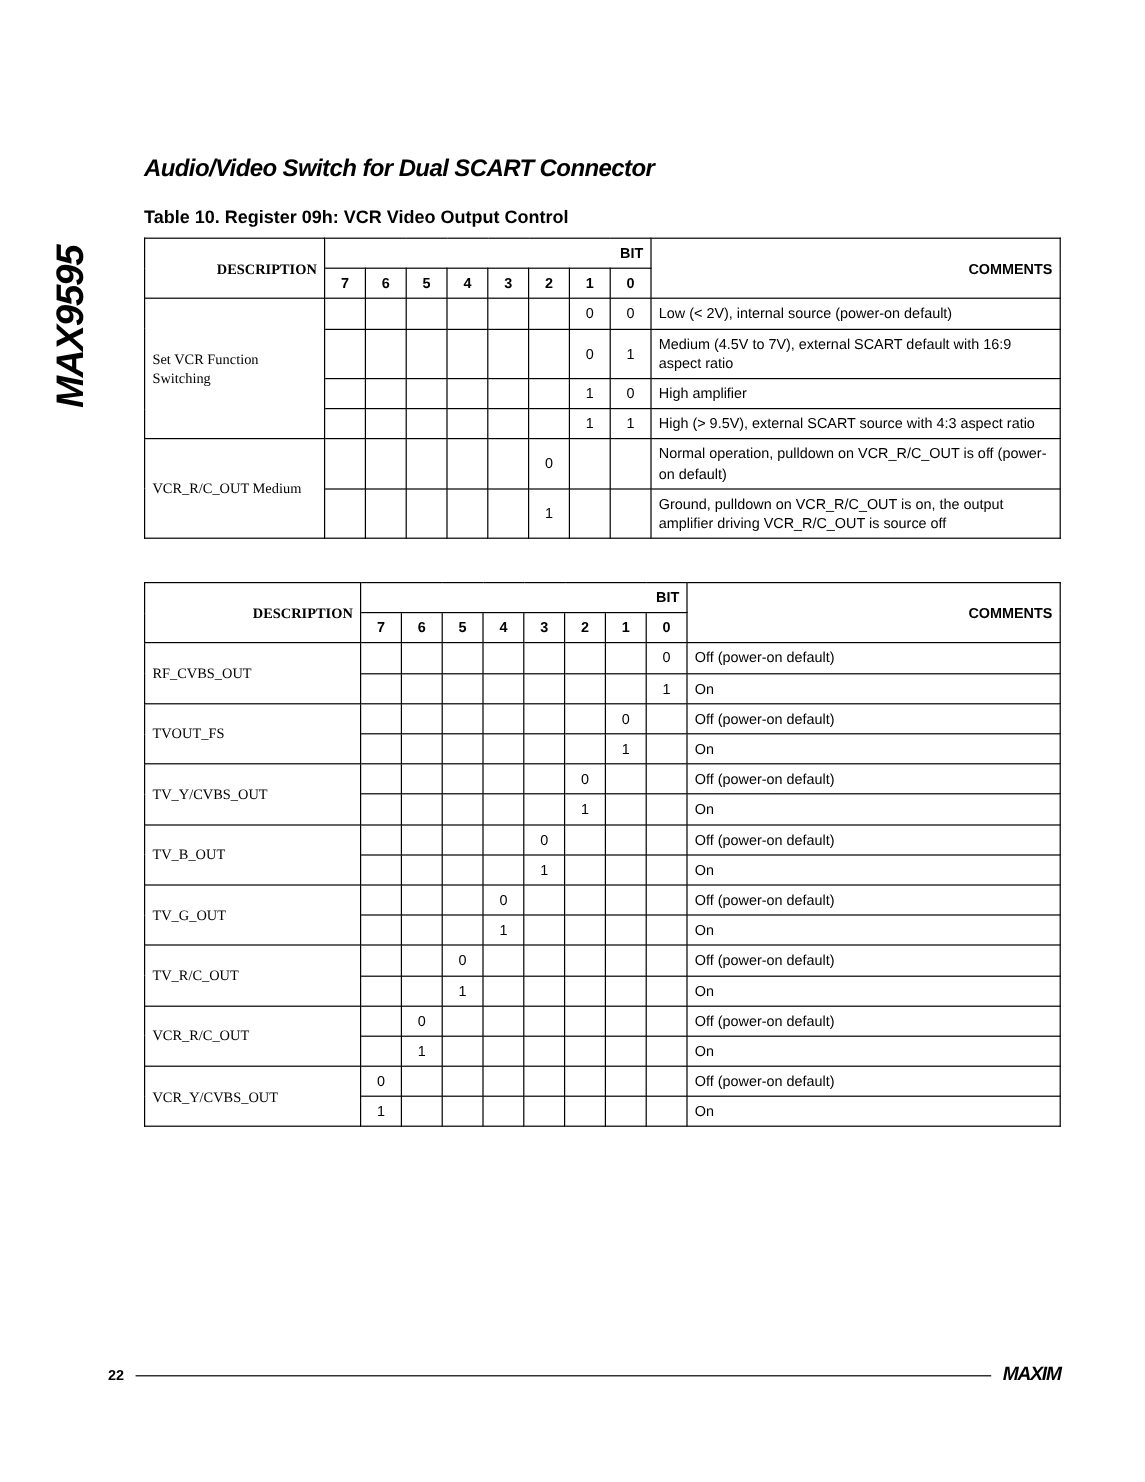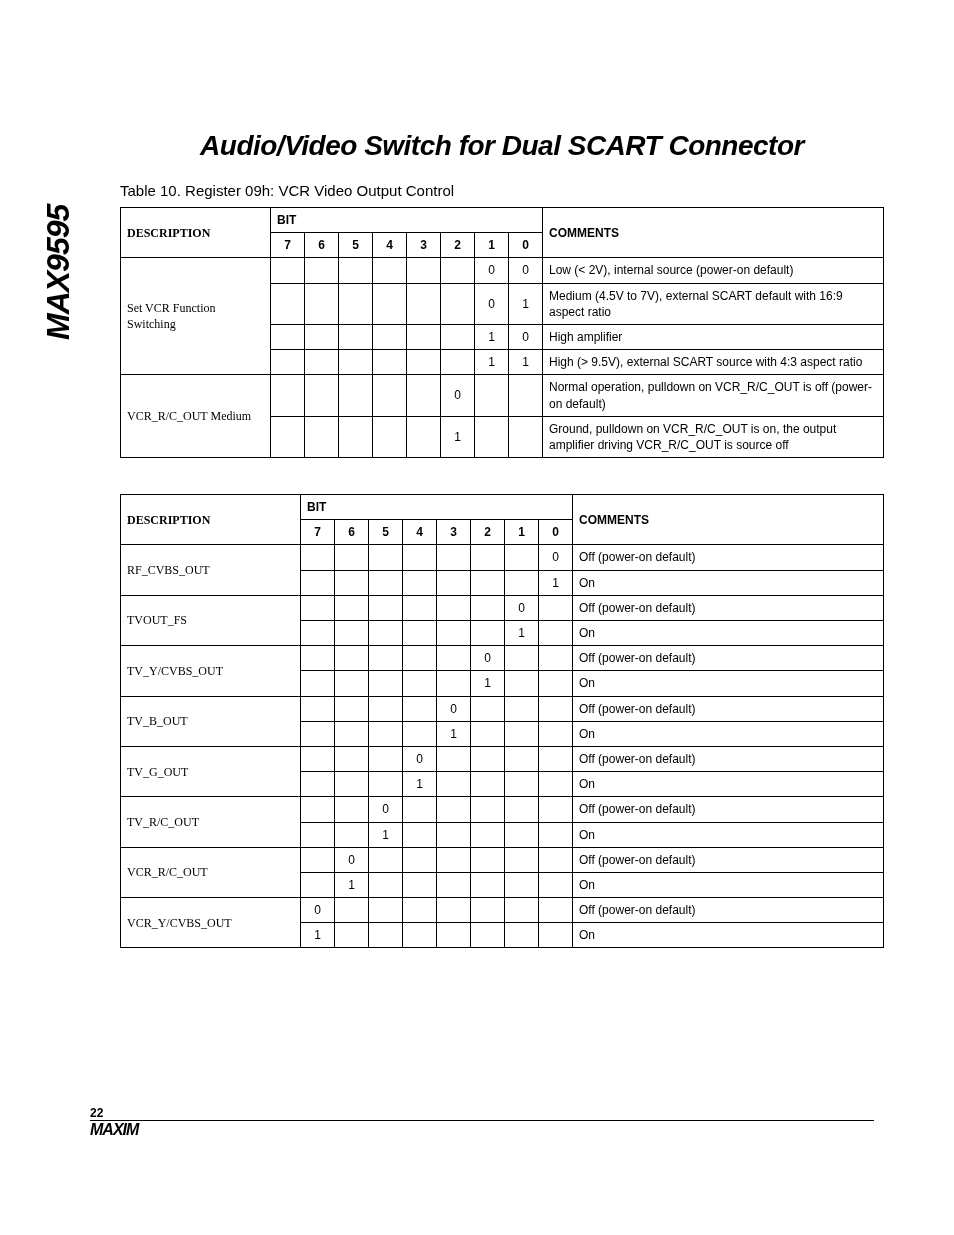--- a/index.html
+++ b/index.html
@@ -27,54 +27,53 @@
     font-family: Arial, Helvetica, sans-serif;
     font-weight: 900;
     font-style: italic;
     font-size: 32px;
     letter-spacing: -1px;
   }
   h1.title {
     font-family: Arial, Helvetica, sans-serif;
     font-weight: 900;
     font-style: italic;
-    font-size: 28px;
+    font-size: 20px;
     letter-spacing: -0.5px;
     margin: 0 0 20px 0;
-    text-align: center;
   }
   .table-caption {
-    font-weight: normal;
+    font-weight: bold;
     font-size: 15px;
     margin: 18px 0 8px 0;
   }
   table {
     border-collapse: collapse;
     width: 100%;
     font-size: 12px;
   }
   th, td {
     border: 1px solid #000;
     padding: 4px 6px;
     text-align: left;
     vertical-align: middle;
     line-height: 1.35;
   }
-  th { font-weight: bold; text-align: left; }
+  th { font-weight: bold; text-align: right; }
   .desc-col { width: 150px; font-family: Liberation Serif, serif; }
   .bit-col { width: 34px; text-align: center; }
   td.bit { text-align: center; }
   .comments-col { width: auto; }
   .footer {
     position: absolute;
-    bottom: 96px;
+    bottom: 80px;
     left: 90px;
     right: 70px;
     display: flex;
-    flex-direction: column;
+    align-items: center;
   }
   .page-num {
     font-weight: bold;
     font-size: 12px;
     margin-right: 10px;
   }
   .footer-line {
     flex: 1;
     border-bottom: 1px solid #000;
     height: 0;

